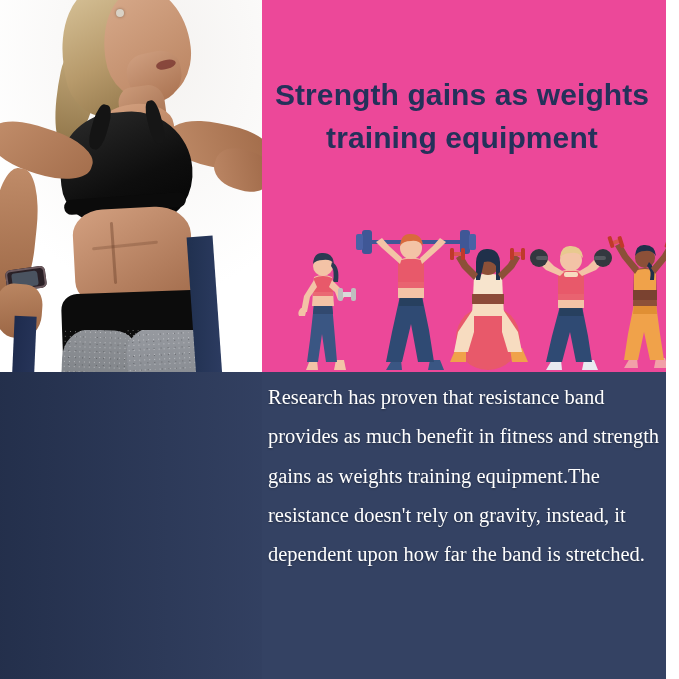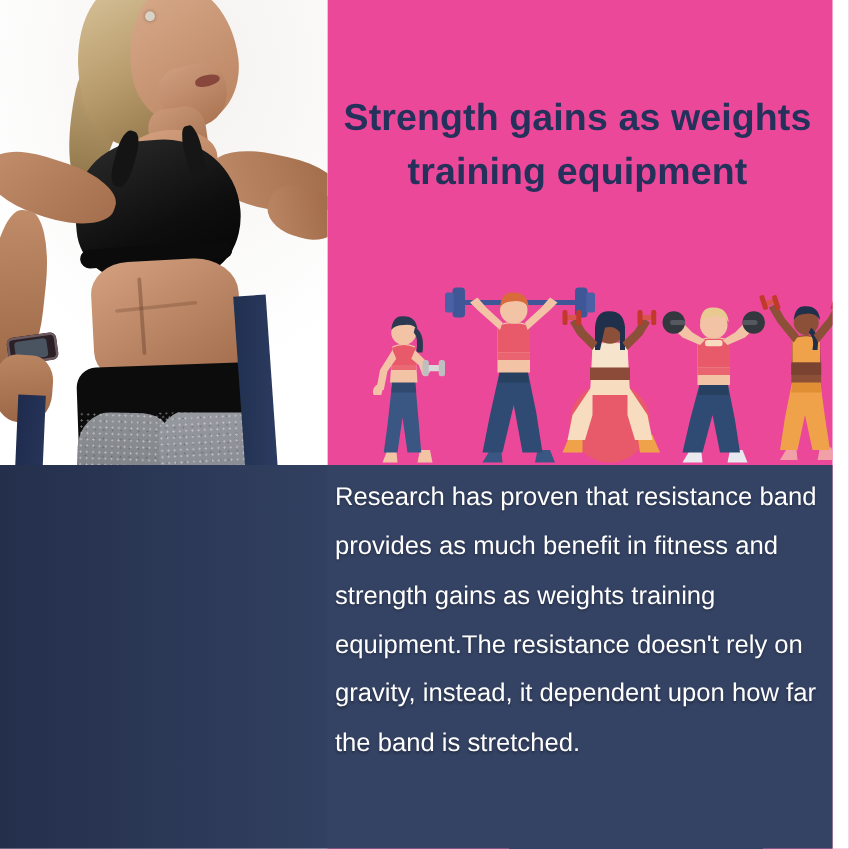--- a/index.html
+++ b/index.html
@@ -119,21 +119,21 @@
   .illus{position:absolute;left:276px;top:216px;width:403px;height:156px;}
   .fig{position:absolute;bottom:0;}
   svg{display:block;overflow:visible;}
 
   
   .navyband{position:absolute;left:0;top:372px;width:679px;height:307px;background:#344263;}
   .navy-shade{position:absolute;left:0;top:372px;width:262px;height:307px;
      background:linear-gradient(90deg,rgba(22,32,56,.55),rgba(40,52,84,.15));}
   .body-copy{position:absolute;left:268px;top:378px;width:404px;
      font-size:20.5px;line-height:1.92;color:#ffffff;font-weight:400;
-     text-shadow:0 1px 2px rgba(0,0,0,.35);}
+     text-shadow:0 1px 2px rgba(0,0,0,.35);font-family:Liberation Serif, serif;}
 </style>
 </head>
 <body>
 
 <div id="stage">
 
   <div class="photo">
     <div class="ph-bg"></div>
     <div class="pony"></div>
     <div class="hair"></div>

